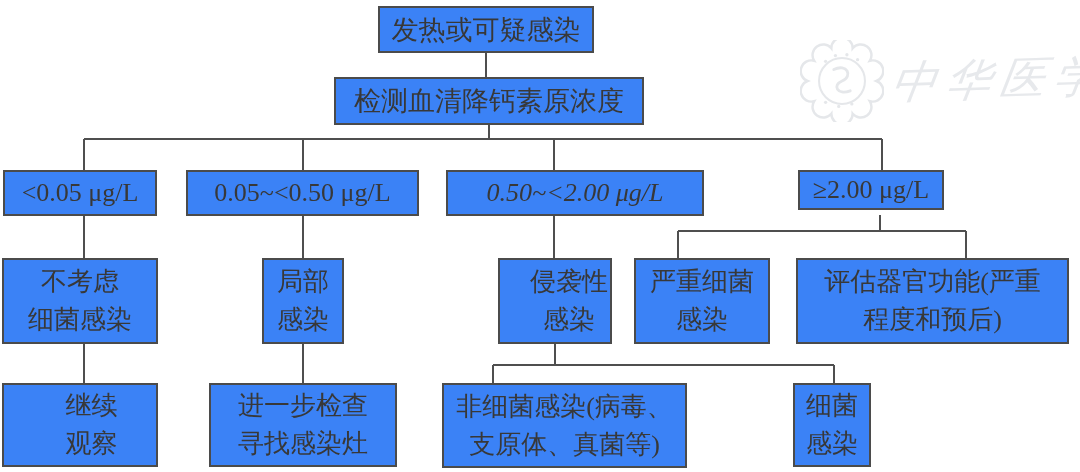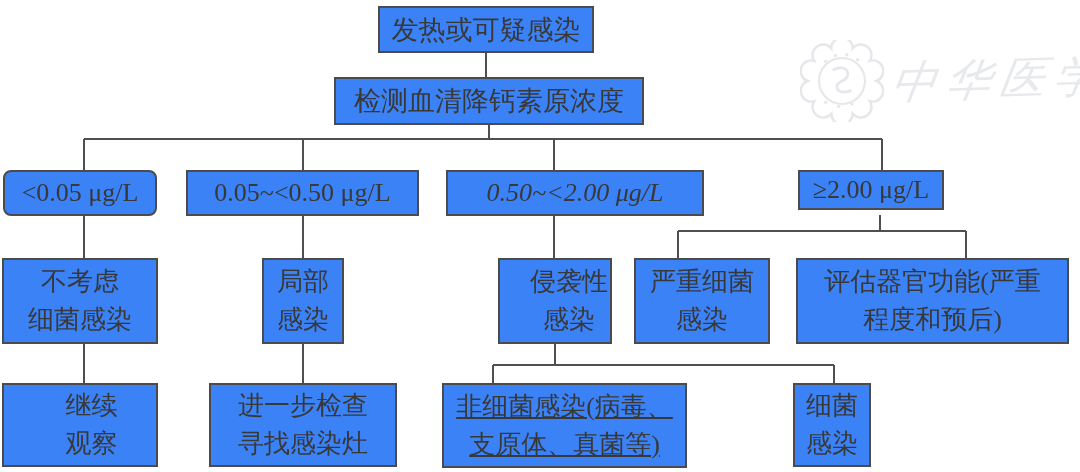--- a/index.html
+++ b/index.html
@@ -87,21 +87,21 @@
   </svg>
 
   <div class="node f27" style="left:378px;top:6px;width:216px;height:47px;">
     <span>发热或可疑感染</span>
   </div>
 
   <div class="node f27" style="left:334px;top:77px;width:310px;height:48px;">
     <span>检测血清降钙素原浓度</span>
   </div>
 
-  <div class="node f26s" style="left:3px;top:170px;width:154px;height:46px;border-radius:8px;">
+  <div class="node f26s" style="left:3px;top:170px;width:154px;height:46px;">
     <span>&lt;0.05 μg/L</span>
   </div>
   <div class="node f26s" style="left:186px;top:170px;width:233px;height:46px;">
     <span>0.05~&lt;0.50 μg/L</span>
   </div>
   <div class="node f26s" style="left:446px;top:170px;width:258px;height:46px;font-style:italic;">
     <span>0.50~&lt;2.00 μg/L</span>
   </div>
   <div class="node f26s" style="left:798px;top:170px;width:146px;height:40px;">
     <span>≥2.00 μg/L</span>
@@ -129,21 +129,21 @@
   </div>
 
   <div class="node f26" style="left:2px;top:383px;width:156px;height:84px;padding-left:23px;">
     <span>继续</span>
     <span>观察</span>
   </div>
   <div class="node f26" style="left:209px;top:383px;width:188px;height:84px;">
     <span>进一步检查</span>
     <span>寻找感染灶</span>
   </div>
-  <div class="node f26" style="left:442px;top:383px;width:245px;height:85px;text-decoration:underline;">
+  <div class="node f26" style="left:442px;top:383px;width:245px;height:85px;">
     <span>非细菌感染(病毒、</span>
     <span>支原体、真菌等)</span>
   </div>
   <div class="node f26" style="left:793px;top:383px;width:78px;height:84px;">
     <span>细菌</span>
     <span>感染</span>
   </div>
 
 </div>
 

